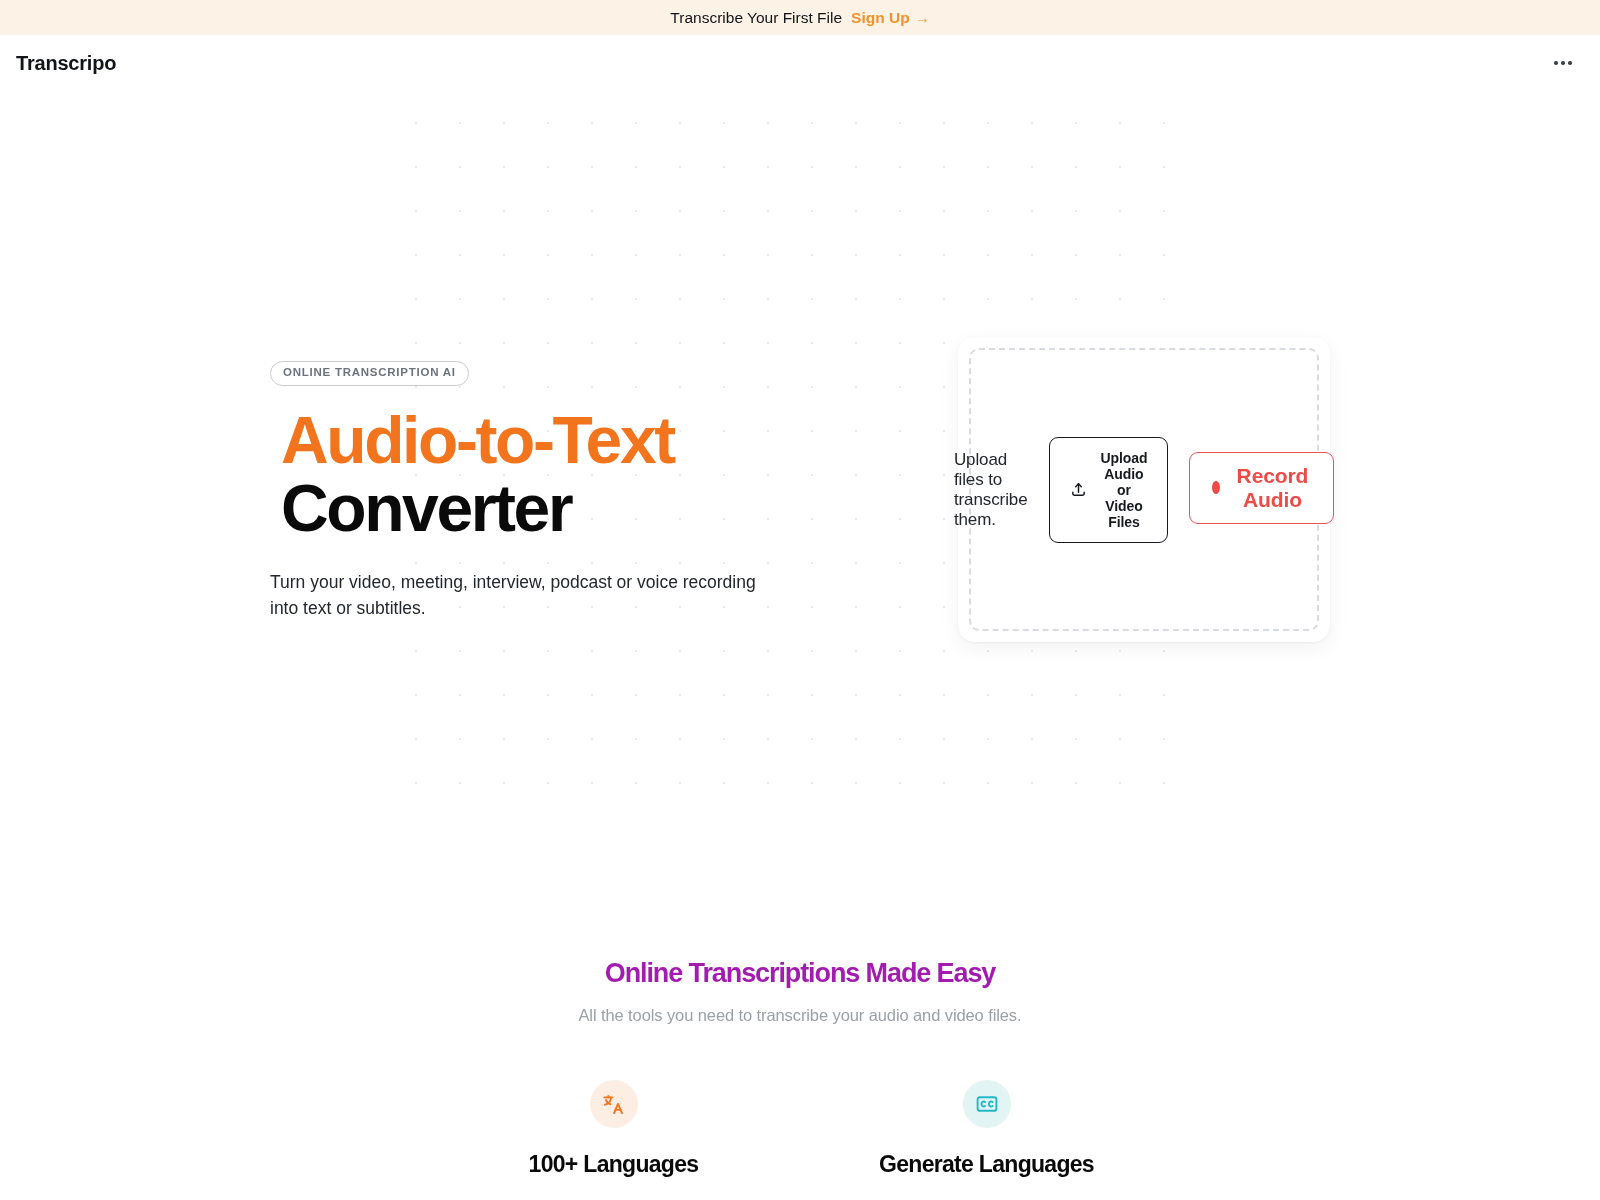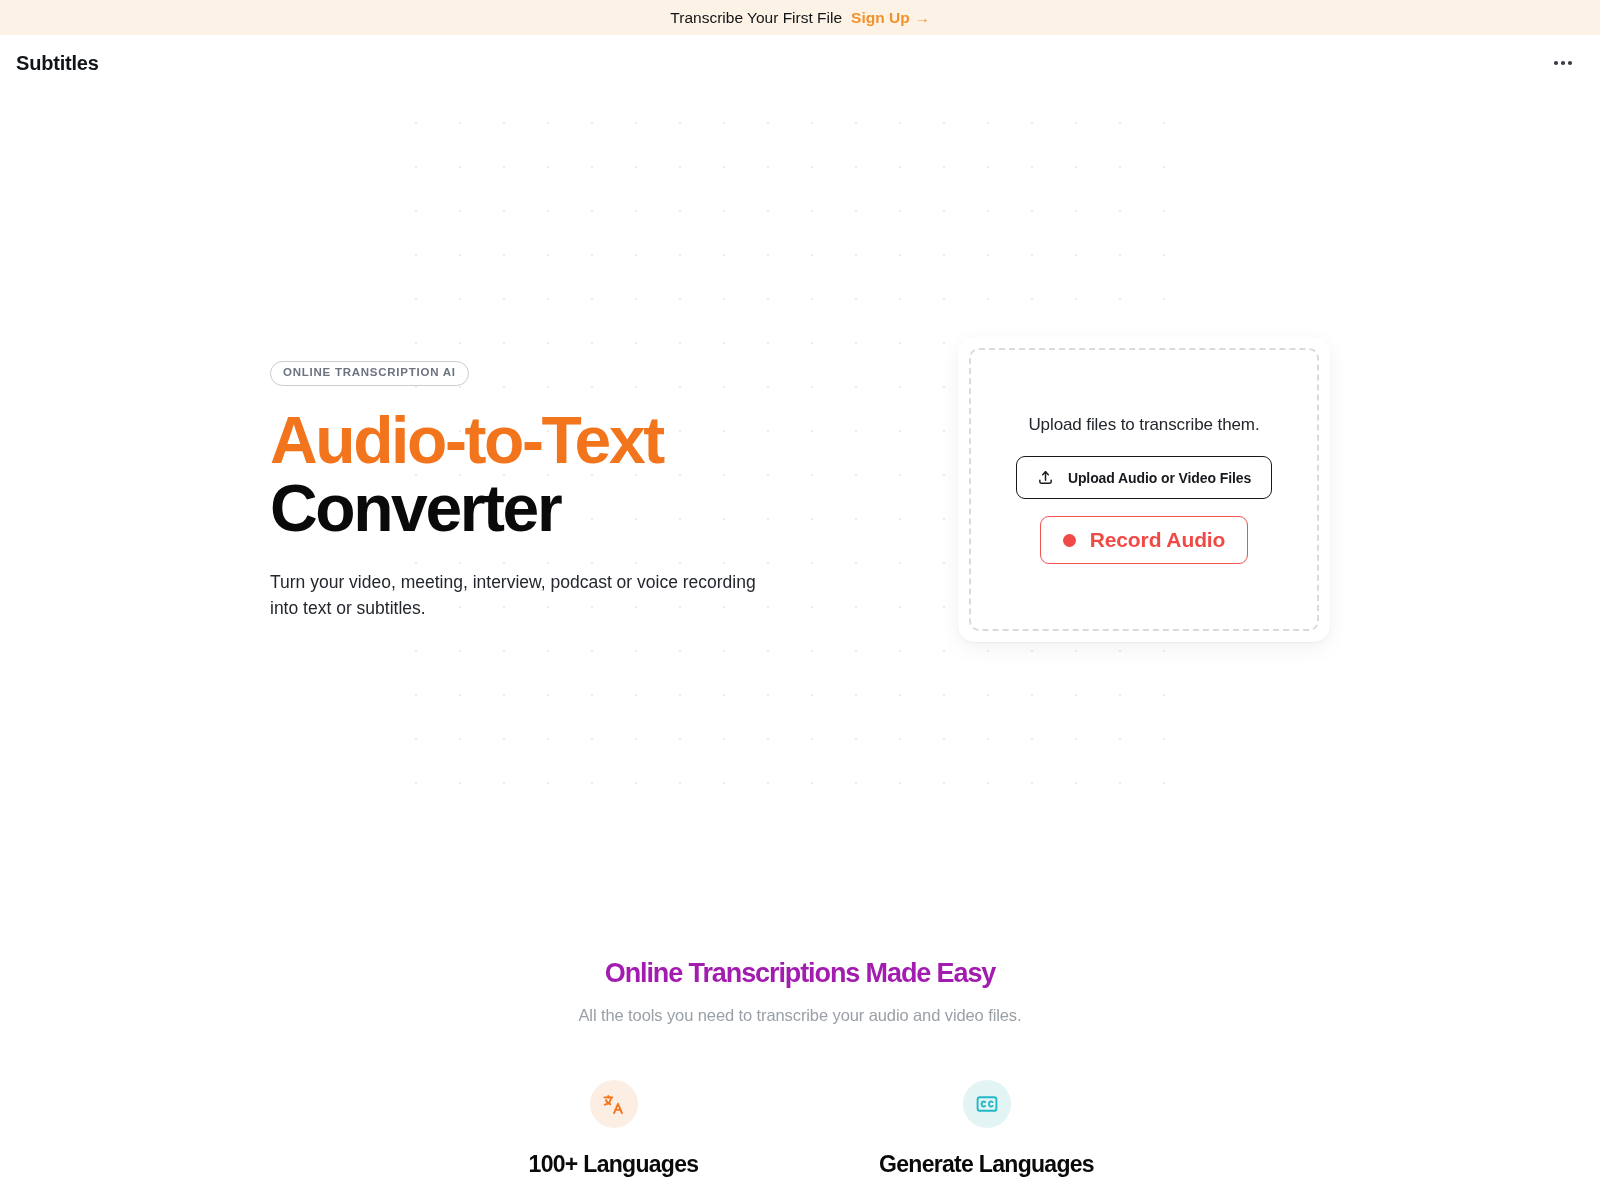--- a/index.html
+++ b/index.html
@@ -125,20 +125,21 @@
     line-height: 1;
     margin-bottom: 21px;
   }
 
   .hero-title {
     font-size: 66px;
     line-height: 1.0;
     font-weight: 700;
     letter-spacing: -2.4px;
     margin-bottom: 28px;
+    margin-left: 11px;
   }
   .hero-title .line-accent { color: #f2751d; display: block; }
   .hero-title .line-dark { color: #0a0a0a; display: block; margin-top: 2px; }
 
   .hero-sub {
     font-size: 17.5px;
     line-height: 1.52;
     color: #23272d;
     max-width: 512px;
   }
@@ -152,21 +153,21 @@
     box-shadow: 0 1px 2px rgba(16,24,40,0.05), 0 6px 22px rgba(16,24,40,0.055);
     padding: 11px;
     margin-top: 2px;
   }
   .dropzone {
     width: 100%;
     height: 100%;
     border: 2px dashed #d7dade;
     border-radius: 10px;
     display: flex;
-    flex-direction: column;
+    flex-direction: row;
     align-items: center;
     justify-content: center;
     gap: 21px;
     background: #ffffff;
   }
   .dropzone-label {
     font-size: 17px;
     color: #23272d;
     letter-spacing: -0.1px;
   }
@@ -266,21 +267,21 @@
 
 <div class="announce-bar">
   <span>Transcribe Your First File</span>
   <a href="#" class="announce-link">
     <span>Sign Up</span>
     <span class="arrow">→</span>
   </a>
 </div>
 
 <header class="site-header">
-  <div class="brand">Subtitles</div>
+  <div class="brand">Transcripo</div>
   <button class="kebab-btn">
     <span class="dot"></span>
     <span class="dot"></span>
     <span class="dot"></span>
   </button>
 </header>
 
 <section class="hero">
   <div class="dot-grid"></div>
 

